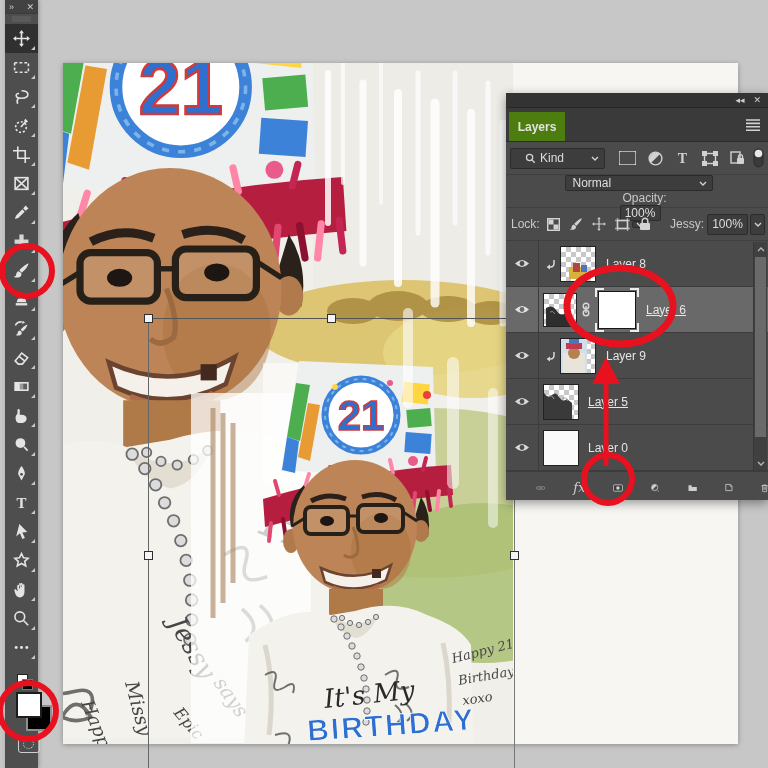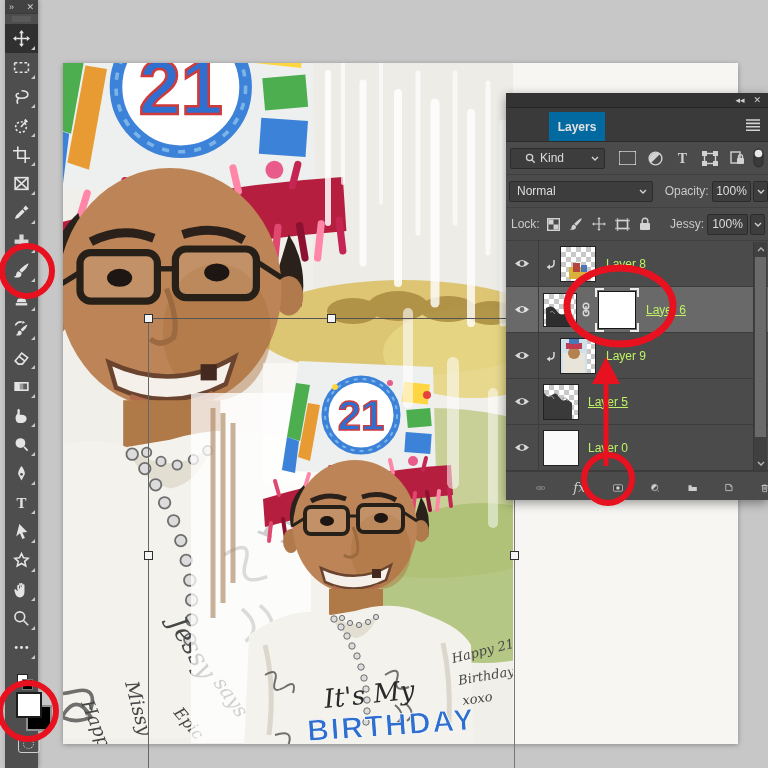--- a/index.html
+++ b/index.html
@@ -35,39 +35,39 @@
   #fg{position:absolute;left:6px;top:20px;width:22px;height:22px;background:#fff;border:2px solid #1d1d1d;z-index:2;}
   #bg{position:absolute;left:16px;top:33px;width:22px;height:22px;background:#000;border:2px solid #8f8f8f;}
   #qmask{position:absolute;left:8px;top:64px;width:20px;height:15px;border:1.5px solid #cfcfcf;border-radius:3px;}
   #qmask i{position:absolute;left:4px;top:2px;width:9px;height:8px;border:1.3px dotted #cfcfcf;border-radius:50%;}
   
   #panel{left:506px;top:93px;width:262px;height:407px;background:#4b4b4b;z-index:30;
          box-shadow:0 3px 10px rgba(0,0,0,.4);color:#d6d6d6;font-size:12px;}
   #p-title{height:14px;background:#333;border-bottom:1px solid #272727;display:flex;
            justify-content:flex-end;align-items:center;gap:9px;padding:0 7px;color:#cfcfcf;font-size:9px;}
   #p-tabs{height:33px;background:#3a3a3a;position:relative;border-bottom:1px solid #2c2c2c;}
-  #p-tab{position:absolute;left:3px;top:4px;width:56px;height:29px;background:#0369a1;
-         display:flex;align-items:center;justify-content:center;font-weight:bold;color:#e2e2e2;margin-left:40px;}
+  #p-tab{position:absolute;left:3px;top:4px;width:56px;height:29px;background:#4d7c0f;
+         display:flex;align-items:center;justify-content:center;font-weight:bold;color:#e2e2e2;}
   #p-menu{position:absolute;right:7px;top:10px;}
   .prow{height:32px;border-bottom:1px solid #404040;position:relative;display:flex;align-items:center;}
   .inputbox{background:#3d3d3d;border:1px solid #2b2b2b;border-radius:2px;height:21px;
             display:flex;align-items:center;color:#dedede;box-sizing:border-box;}
   .chev{width:8px;height:5px;margin-left:auto;margin-right:5px;}
   .plabel{color:#c9c9c9;}
   .valbox{justify-content:center;}
   .chevbox{width:15px;justify-content:center;}
   .fic{stroke:#d2d2d2;fill:none;stroke-width:1.4;}
   .ficf{fill:#d2d2d2;stroke:none;}
   
   #rows{position:relative;height:230px;background:#484848;}
   .lrow{height:46px;border-bottom:1px solid #3c3c3c;position:relative;box-sizing:border-box;background:#4b4b4b;}
   .lrow.sel{background:#696969;}
   .eyecol{position:absolute;left:0;top:0;width:32px;height:100%;border-right:1px solid #3c3c3c;
           display:flex;align-items:center;justify-content:center;}
-  .lname{position:absolute;top:50%;transform:translateY(-50%);color:#bef264;font-size:12px;}
+  .lname{position:absolute;top:50%;transform:translateY(-50%);color:#e5e5e5;font-size:12px;}
   .lname.u{text-decoration:underline;}
   .thumb{position:absolute;border:1px solid #222;box-sizing:border-box;}
   .checker{background-color:#fff;background-image:
      linear-gradient(45deg,#c8c8c8 25%,transparent 25%,transparent 75%,#c8c8c8 75%),
      linear-gradient(45deg,#c8c8c8 25%,transparent 25%,transparent 75%,#c8c8c8 75%);
      background-size:10px 10px;background-position:0 0,5px 5px;}
   .corner{position:absolute;width:7px;height:7px;}
   
   #vscroll{position:absolute;right:1px;top:1px;width:13px;height:228px;background:#404040;border-left:1px solid #383838;}
   #vthumb{position:absolute;left:1px;right:1px;top:15px;height:180px;background:#6a6a6a;}
@@ -480,21 +480,21 @@
         <rect class="fic" x="1" y="1" width="9" height="11"></rect>
         <rect class="ficf" x="7" y="7" width="7" height="6" rx="1"></rect>
         <path class="fic" d="M8.5 7V5.6a2 2 0 014 0V7"></path>
       </svg>
     <svg width="11" height="20" viewBox="0 0 11 20" style="margin-left:auto;margin-right:4px;">
         <rect x="1" y="1" width="9" height="18" rx="4.5" fill="#3a3a3a" stroke="#2b2b2b"></rect>
         <circle cx="5.5" cy="5.5" r="3.8" fill="#e8e8e8"></circle>
       </svg>
   </div>
 
-  <div class="prow" style="padding-left:3px;">
+  <div class="prow" style="padding-left:3px;flex-direction:column;">
     <div class="inputbox" style="width:148px;padding-left:7px;">
       <span>Normal</span>
       <svg class="chev" viewBox="0 0 8 5">
           <path class="fic" d="M1 1l3 3 3-3"></path>
         </svg>
     </div>
     <span class="plabel" style="margin-left:12px;">Opacity:</span>
     <div class="inputbox valbox" style="width:41px;margin-left:3px;">
       <span>100%</span>
     </div>

